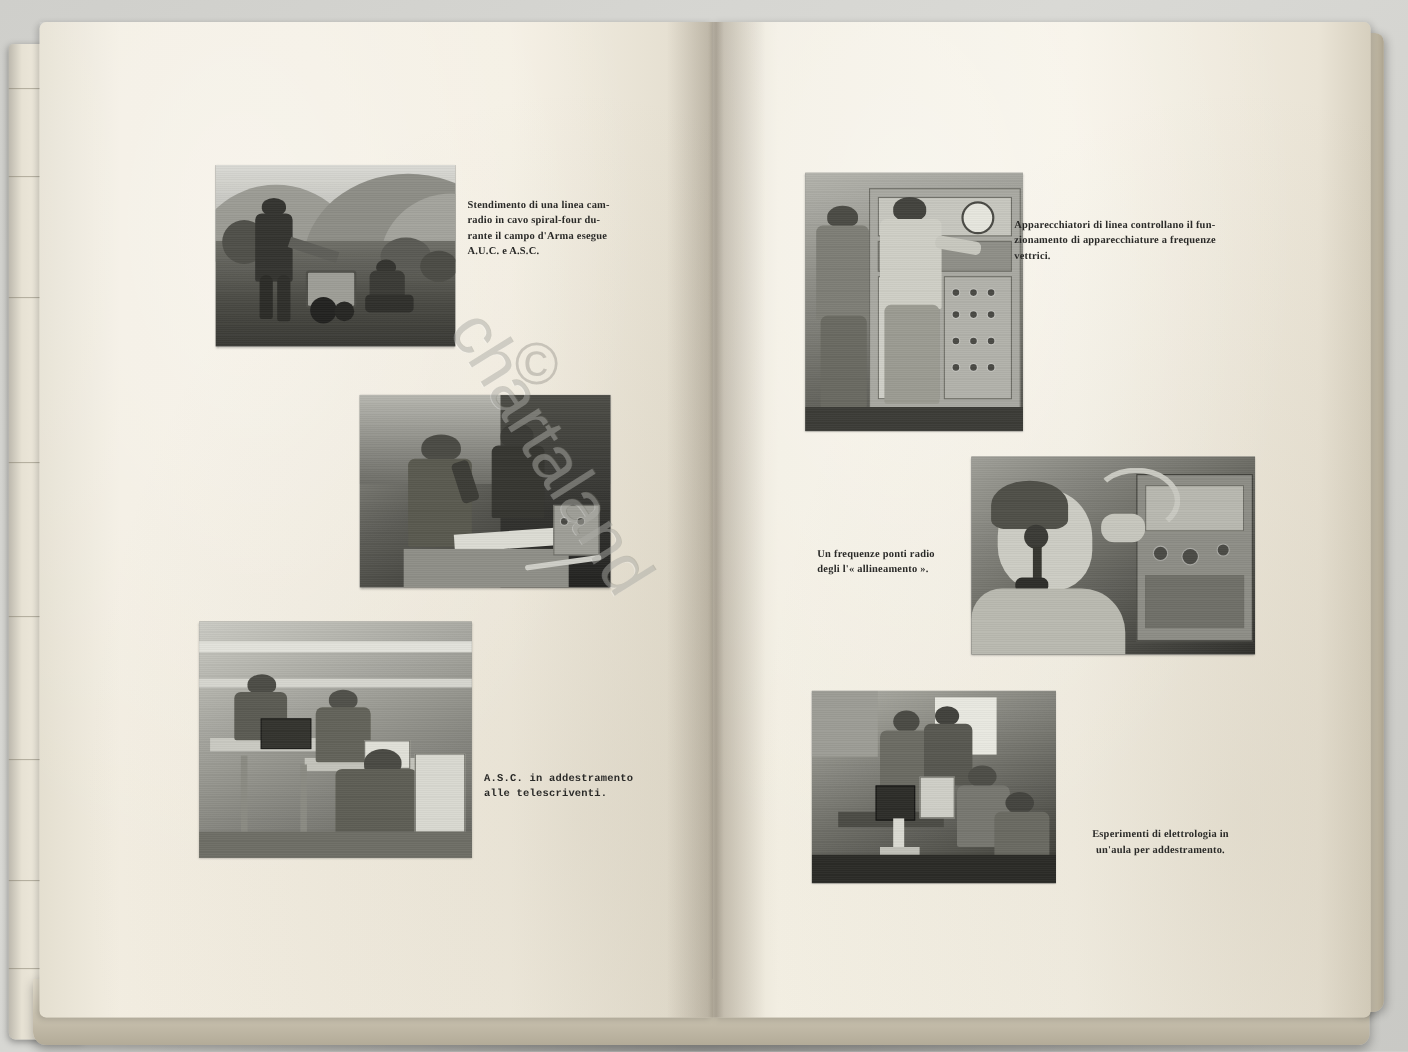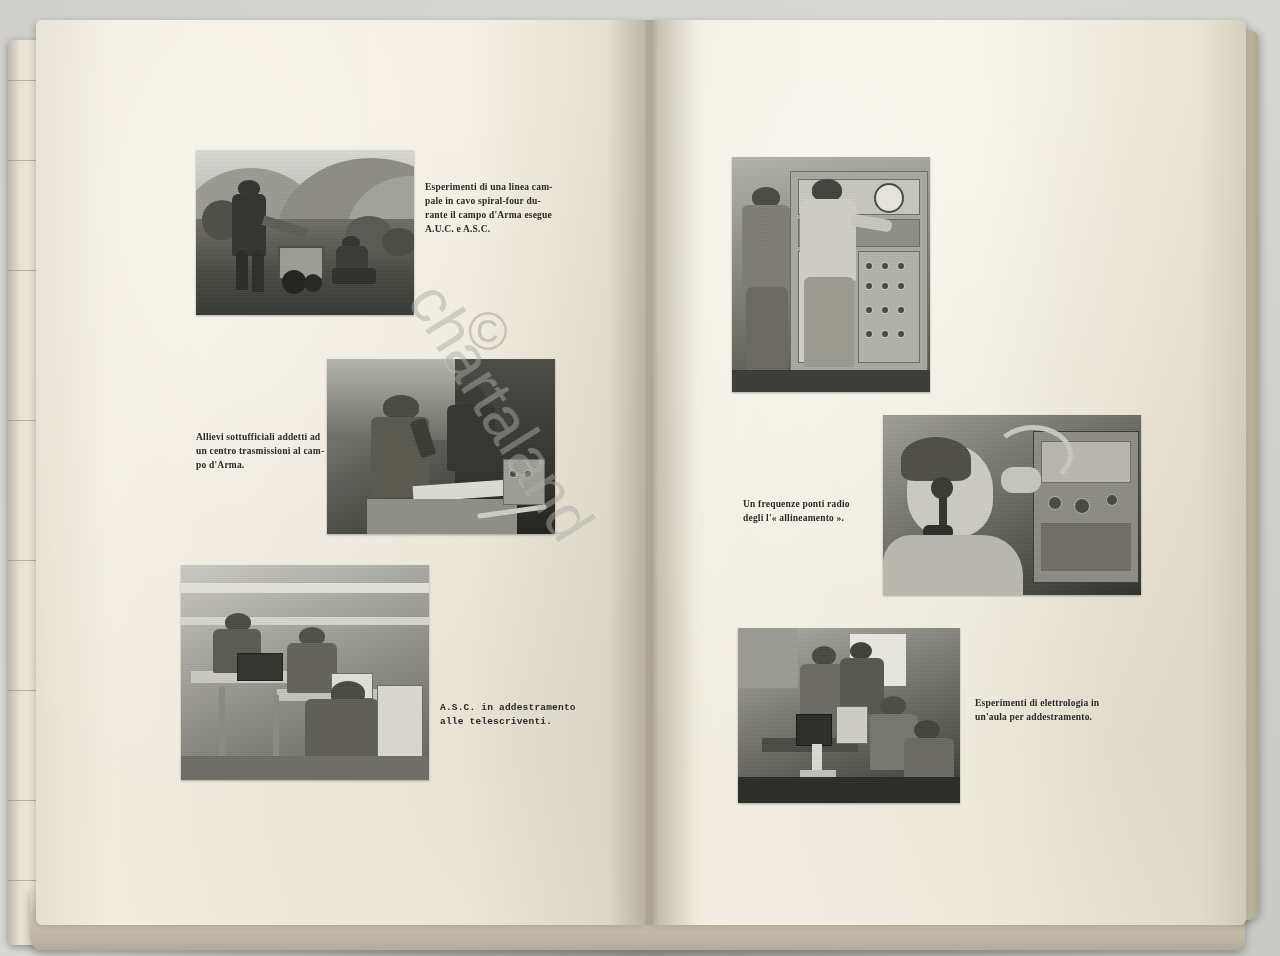--- a/index.html
+++ b/index.html
@@ -261,22 +261,22 @@
           <div class="blob" style="left:108px; top:124px; width:18px; height:18px; background:#262623;"></div>
 
           <div class="helmet" style="left:146px; top:86px; width:18px; height:13px;"></div>
           <div class="soldier-body" style="left:140px; top:96px; width:32px; height:30px; background:#3a3a35;"></div>
           <div class="soldier-body" style="left:136px; top:118px; width:44px; height:16px; background:#2f2f2b; border-radius:4px;"></div>
           <div class="grain"></div>
         </div>
       </div>
 
       <div class="caption" style="left:389px; top:160px; width:160px;">
-        <div>Esperimenti di una linea cam-</div>
-        <div>pale in cavo spiral-four du-</div>
+        <div>Stendimento di una linea cam-</div>
+        <div>radio in cavo spiral-four du-</div>
         <div>rante il campo d'Arma esegue</div>
         <div>A.U.C. e A.S.C.</div>
       </div>
 
       <div class="photo" style="left:291px; top:339px; width:228px; height:175px;">
         <div class="ph-inner">
           <div class="dark-room"></div>
 
           <div style="position:absolute; left:0; top:0; width:100%; height:46%; background:linear-gradient(180deg,#b6b6af,#6c6c66);"></div>
           <div style="position:absolute; left:128px; top:0; width:100px; height:100%; background:linear-gradient(180deg,#4c4c46,#232321);"></div>
@@ -293,25 +293,20 @@
 
           <div class="panel" style="left:176px; top:100px; width:40px; height:44px; background:#9e9e97;"></div>
           <div class="knob" style="left:183px; top:112px;"></div>
           <div class="knob" style="left:198px; top:112px;"></div>
 
           <div style="position:absolute; left:150px; top:150px; width:70px; height:5px; background:#cfcfc8; border-radius:3px; transform:rotate(-8deg);"></div>
           <div class="grain"></div>
         </div>
       </div>
 
-      <div class="caption" style="left:160px; top:410px; width:150px; text-align:left;">
-        <div>Allievi sottufficiali addetti ad</div>
-        <div>un centro trasmissioni al cam-</div>
-        <div>po d'Arma.</div>
-      </div>
 
       <div class="photo" style="left:145px; top:545px; width:248px; height:215px;">
         <div class="ph-inner">
           <div class="wall-light"></div>
 
           <div style="position:absolute; left:0; top:18px; width:100%; height:10px; background:#e2e2db;"></div>
           <div style="position:absolute; left:0; top:52px; width:100%; height:8px; background:#d6d6cf;"></div>
 
           <div style="position:absolute; left:10px; top:106px; width:120px; height:12px; background:#cacac2;"></div>
           <div style="position:absolute; left:96px; top:124px; width:120px; height:12px; background:#c3c3bb;"></div>
@@ -376,20 +371,25 @@
           <div style="position:absolute; left:118px; top:60px; width:42px; height:12px; background:#c8c8bf; border-radius:5px; transform:rotate(10deg);"></div>
 
           <div class="helmet" style="left:20px; top:30px; width:28px; height:20px; background:#4b4b45;"></div>
           <div class="soldier-body" style="left:10px; top:48px; width:48px; height:86px; background:#7e7e76;"></div>
           <div class="soldier-body" style="left:14px; top:130px; width:42px; height:84px; background:#6a6a62;"></div>
           <div style="position:absolute; left:0; bottom:0; width:100%; height:22px; background:#3c3c37;"></div>
           <div class="grain"></div>
         </div>
       </div>
 
+      <div class="caption" style="left:274px; top:178px; width:230px;">
+        <div>Apparecchiatori di linea controllano il fun-</div>
+        <div>zionamento di apparecchiature a frequenze</div>
+        <div>vettrici.</div>
+      </div>
 
       <div class="photo" style="left:235px; top:395px; width:258px; height:180px;">
         <div class="ph-inner">
           <div style="position:absolute; left:0; top:0; right:0; bottom:0; background:linear-gradient(150deg,#9f9f98 0%,#6e6e67 45%,#2f2f2b 100%);"></div>
 
           <div class="panel" style="left:150px; top:16px; width:104px; height:150px; background:#8d8d86; border-color:#3d3d38;"></div>
           <div class="panel" style="left:158px; top:26px; width:88px; height:40px; background:#b8b8b0;"></div>
           <div class="knob" style="left:166px; top:82px; width:12px; height:12px;"></div>
           <div class="knob" style="left:192px; top:84px; width:14px; height:14px;"></div>
           <div class="knob" style="left:224px; top:80px; width:10px; height:10px;"></div>
@@ -436,21 +436,21 @@
           <div style="position:absolute; left:24px; top:110px; width:96px; height:14px; background:#4b4b45;"></div>
           <div class="panel" style="left:58px; top:86px; width:34px; height:30px; background:#2d2d29; border-color:#171715;"></div>
           <div class="panel" style="left:98px; top:78px; width:30px; height:36px; background:#cfcfc7;"></div>
           <div style="position:absolute; left:74px; top:116px; width:10px; height:30px; background:#dadad2;"></div>
           <div style="position:absolute; left:62px; top:142px; width:36px; height:8px; background:#c0c0b8;"></div>
           <div style="position:absolute; left:0; bottom:0; width:100%; height:26px; background:#2b2b27;"></div>
           <div class="grain"></div>
         </div>
       </div>
 
-      <div class="caption" style="left:327px; top:676px; width:160px;">
+      <div class="caption" style="left:327px; top:732px; width:160px;text-align:center;">
         <div>Esperimenti di elettrologia in</div>
         <div>un'aula per addestramento.</div>
       </div>
     </div>
 
     <div class="gutter"></div>
   </div>
 
   <div class="wm-c">©</div>
   <div class="watermark">chartaland</div>

